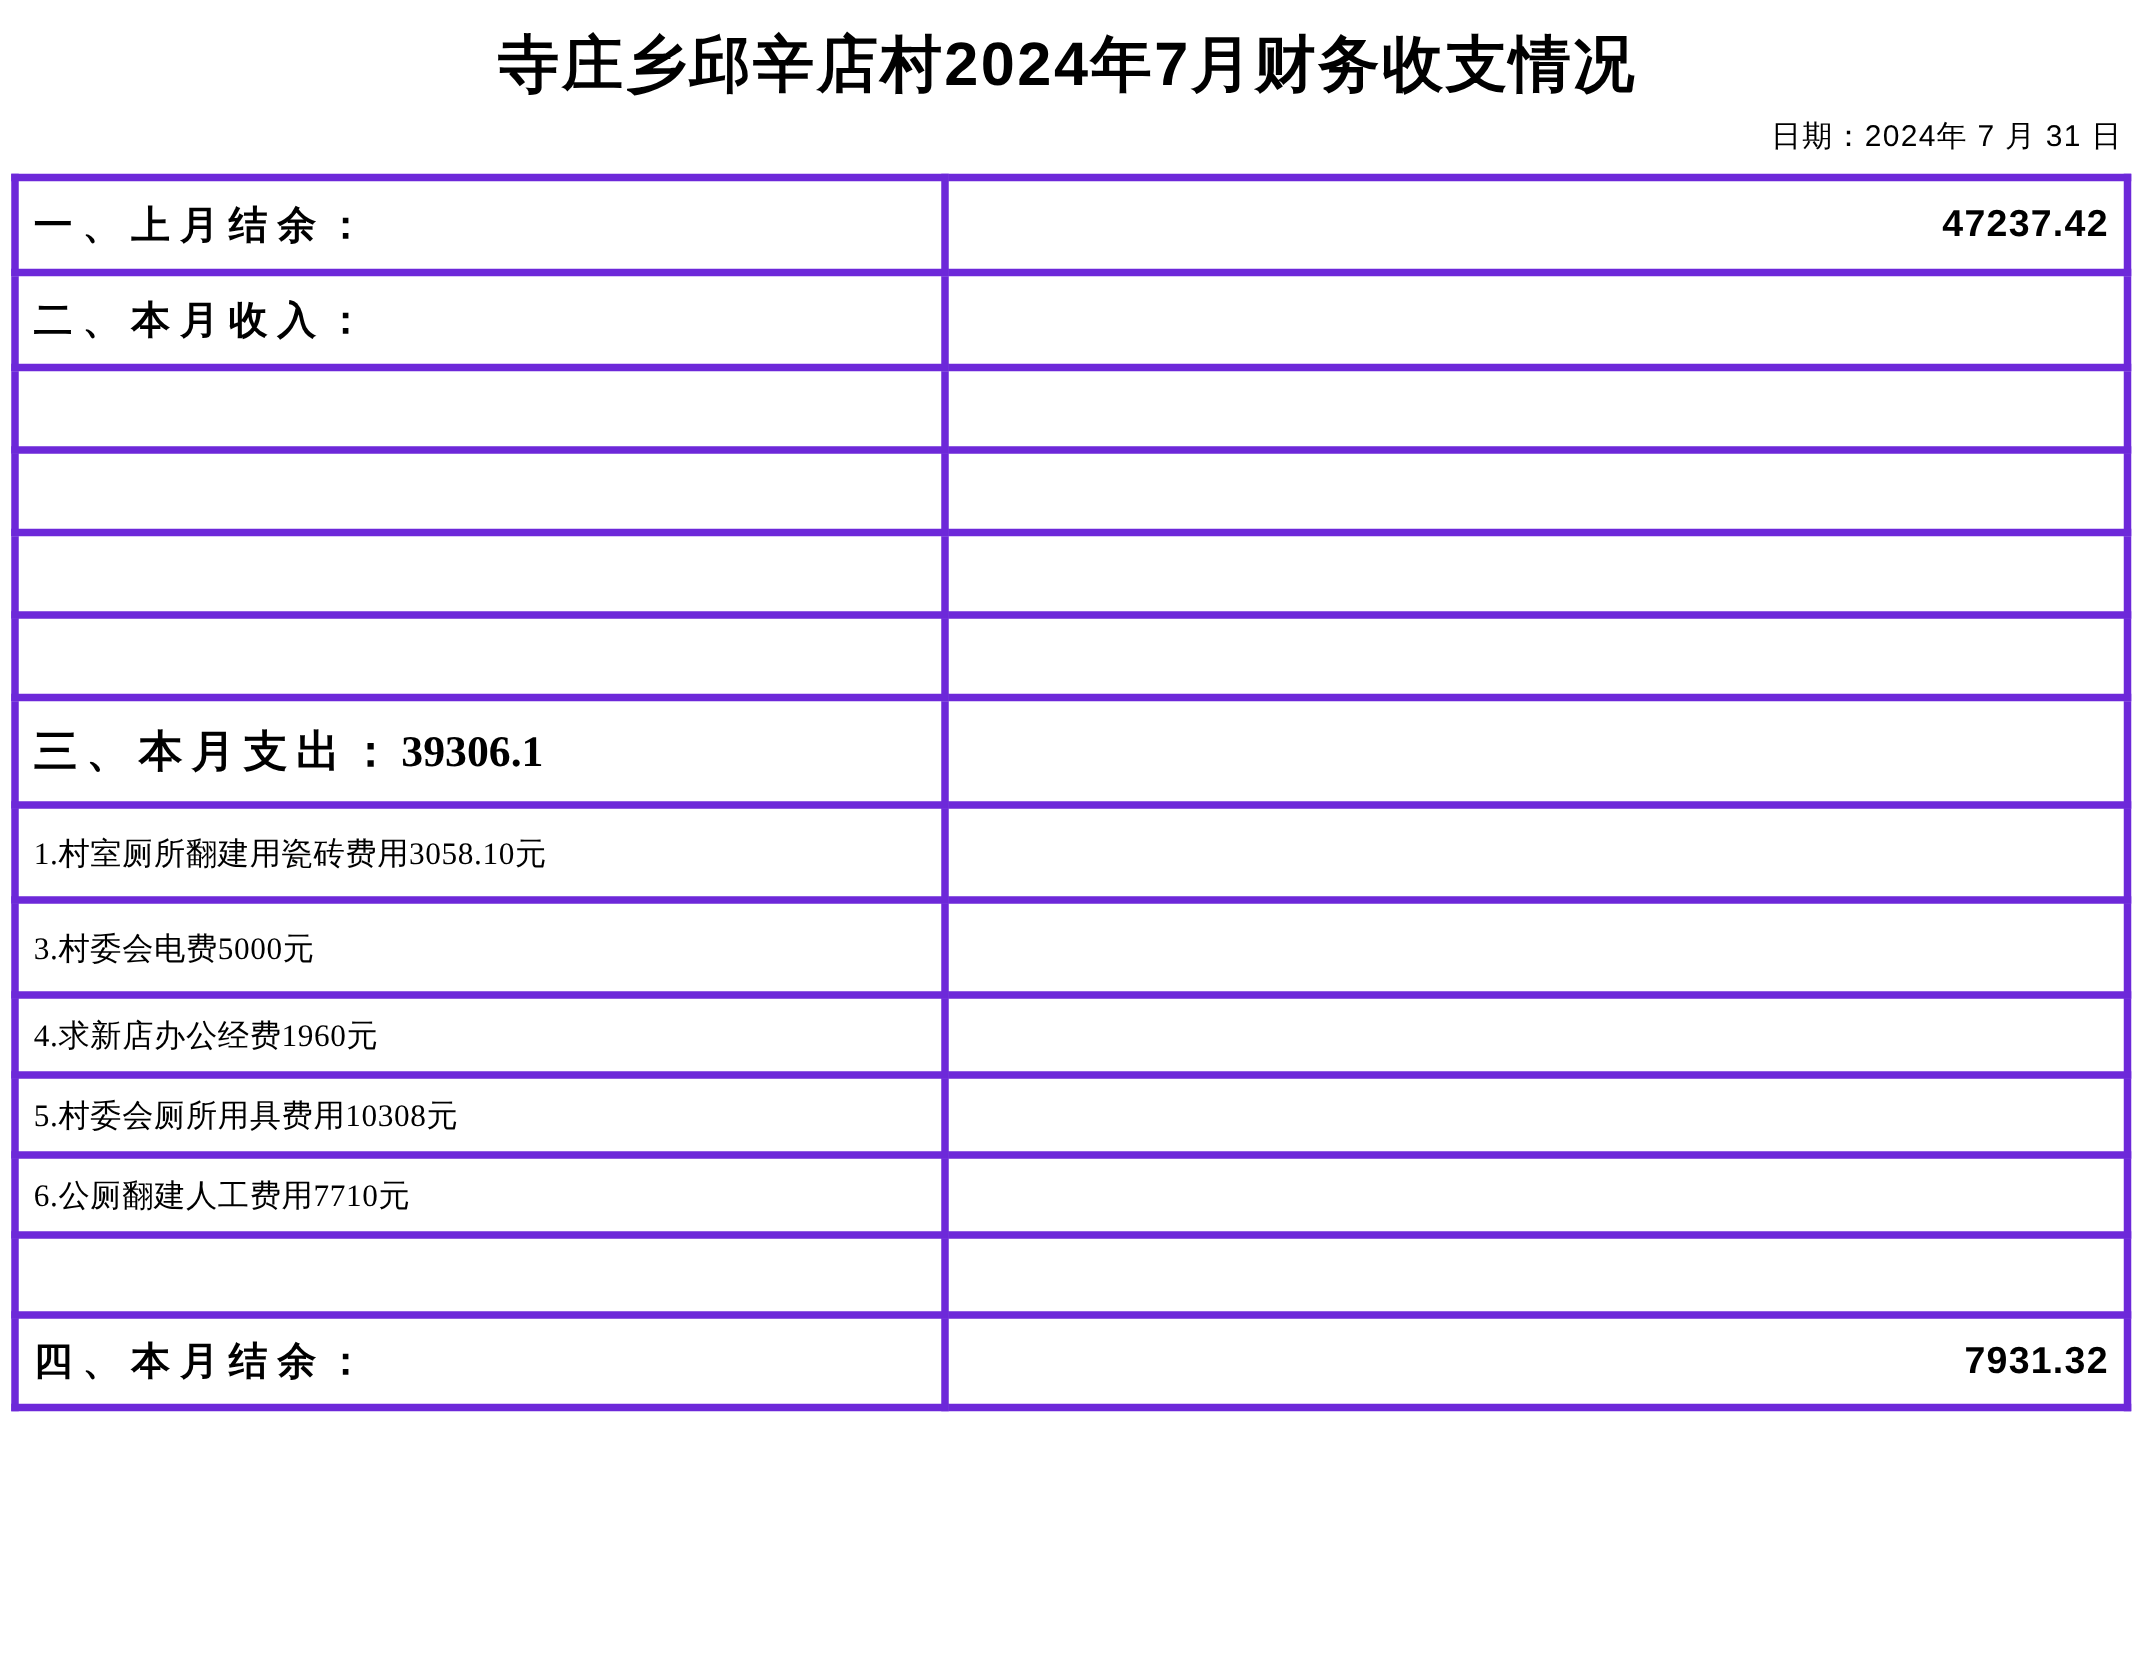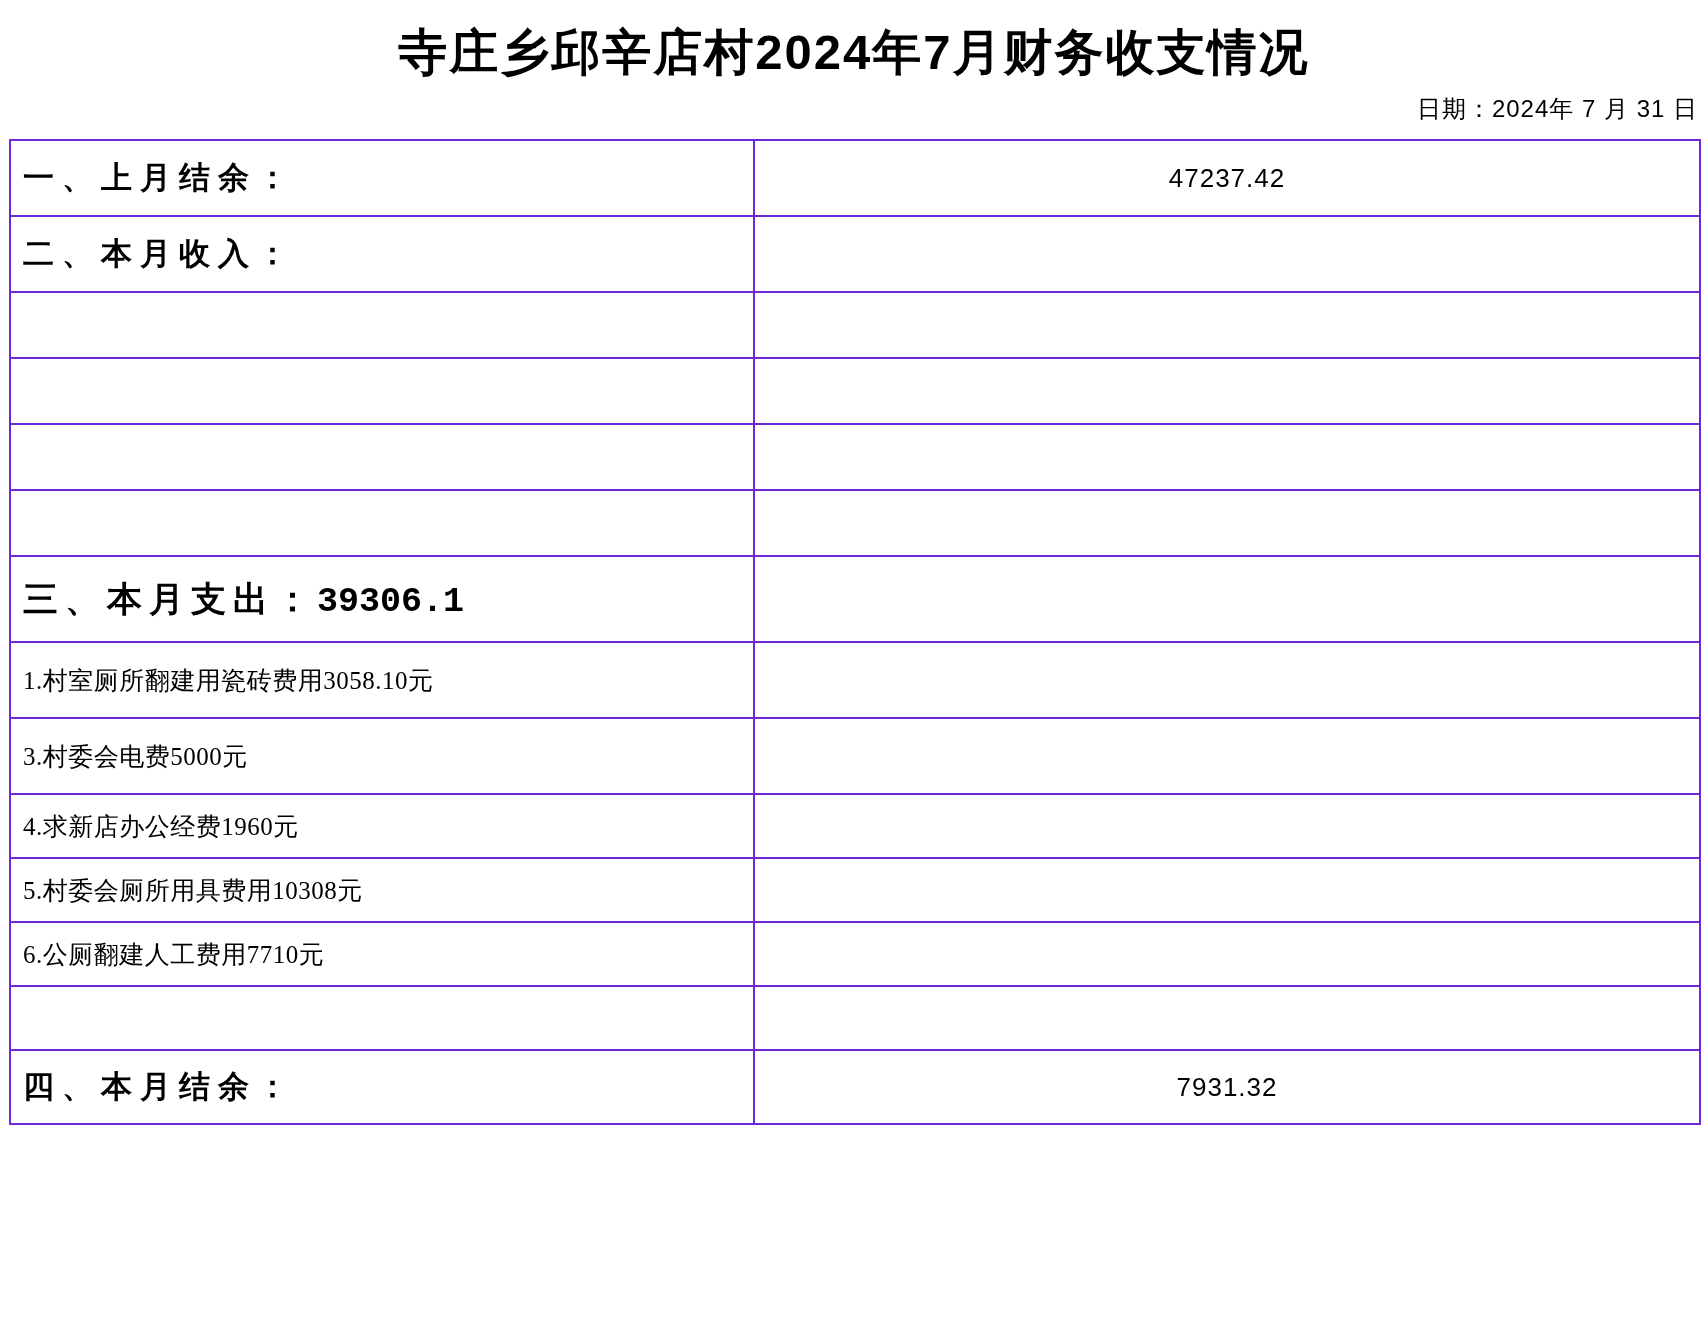--- a/index.html
+++ b/index.html
@@ -38,21 +38,21 @@
     padding-right: 10px;
     padding-bottom: 14px;
   }
   table.sheet {
     border-collapse: collapse;
     width: 1690px;
     margin-left: 9px;
     table-layout: fixed;
   }
   table.sheet td {
-    border: 2px solid #6d28d9;
+    border: 6px solid #6d28d9;
     vertical-align: middle;
     padding: 0 12px;
     box-sizing: border-box;
   }
   col.left-col { width: 744px; }
   col.right-col { width: 946px; }
 
   tr.r-major td { height: 76px; }
   tr.r-blank td { height: 66px; }
   tr.r-expense-head td { height: 86px; }
@@ -61,38 +61,39 @@
   tr.r-final td { height: 74px; }
 
   .major-label {
     font-family: "Liberation Sans", sans-serif;
     font-size: 31px;
     font-weight: bold;
     letter-spacing: 8px;
     white-space: nowrap;
   }
   .expense-head {
-    font-family: Liberation Mono, monospace;
+    font-family: Liberation Serif, serif;
     font-size: 35px;
     font-weight: bold;
     letter-spacing: 7px;
     white-space: nowrap;
   }
   .expense-head .amt { letter-spacing: 0px; }
   .item-text {
     font-family: "Liberation Serif", serif;
     font-size: 25px;
     letter-spacing: 0.5px;
     white-space: nowrap;
   }
   .amount {
-    text-align: center;
+    text-align: right;
     font-family: "Liberation Sans", sans-serif;
-    font-size: 26px;
+    font-size: 30px;
     letter-spacing: 1px;
+    font-weight: bold;
   }
   .empty-cell { }
 </style>
 </head>
 <body>
 
 <div class="page">
 
   <div class="title">寺庄乡邱辛店村2024年7月财务收支情况</div>
   <div class="date-line">日期：2024年 7 月 31 日</div>

